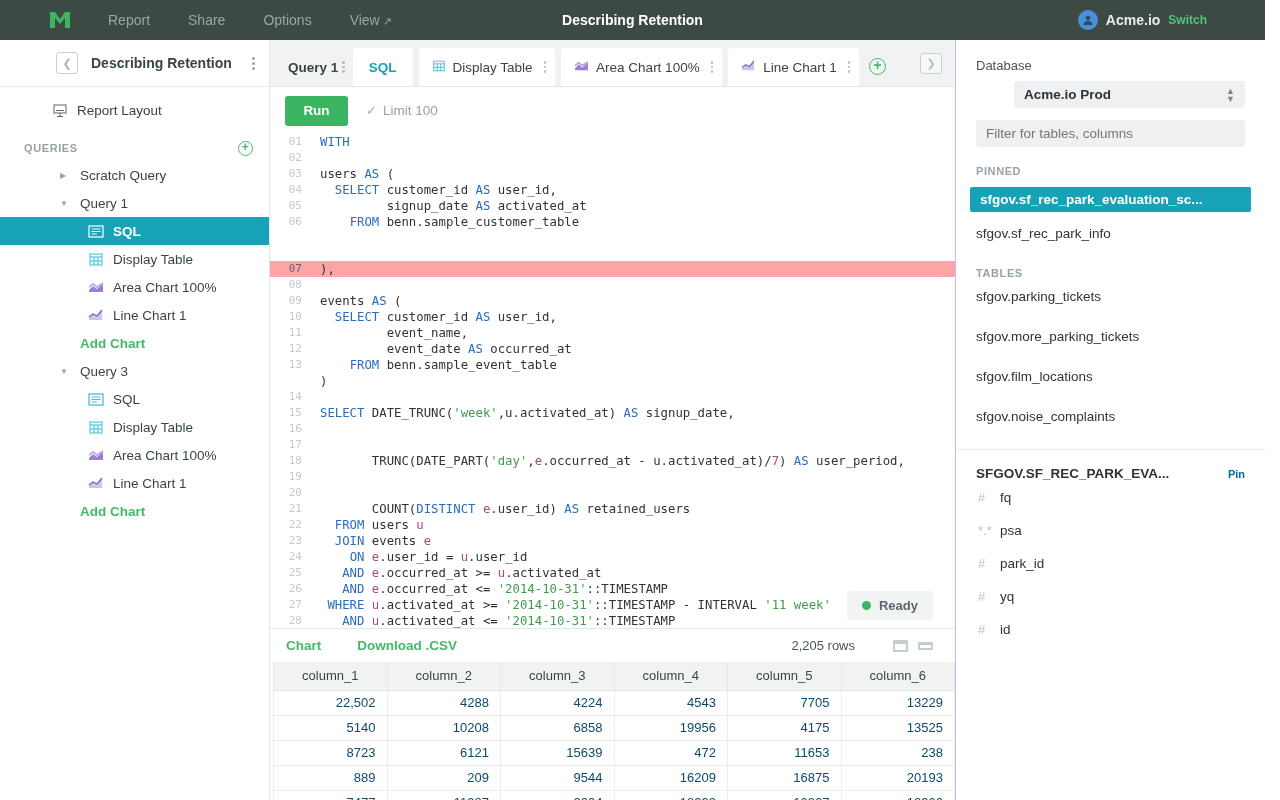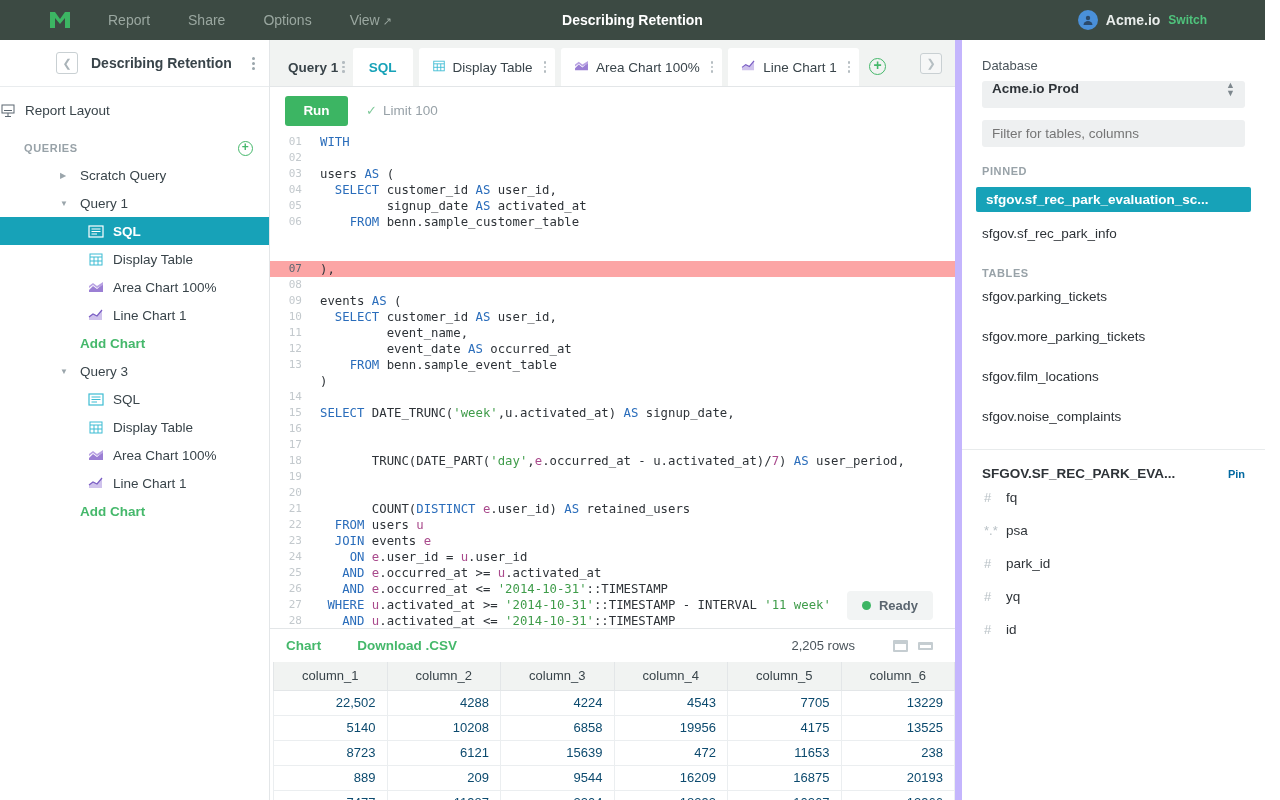--- a/index.html
+++ b/index.html
@@ -58,21 +58,21 @@
     color: #a9b3b8; font-size: 11px; margin-left: 42px; background: #fff;
   }
   .sb-title {
     font-size: 14px; font-weight: bold; color: #39444a; margin-left: 13px;
   }
   .kebab { margin-left: auto; color: #9aa5ab; font-size: 14px; letter-spacing: 0; line-height: 6px; }
   .kebab span { display: block; width: 3px; height: 3px; border-radius: 50%; background: #9aa5ab; margin: 2px 0; }
 
   .sb-row {
     height: 28px; display: flex; align-items: center; font-size: 13.5px;
-    color: #39444a; position: relative;
+    color: #39444a; padding-left: 52px; position: relative;
   }
   .sb-row.report { height: 34px; margin-top: 6px; }
   .sb-section {
     height: 26px; display: flex; align-items: center; padding-left: 24px;
     font-size: 11px; font-weight: bold; color: #98a2a8; letter-spacing: 0.6px;
     margin-top: 8px;
   }
   .sb-plus {
     margin-left: auto; margin-right: 16px; width: 15px; height: 15px;
     border-radius: 50%; border: 1.5px solid #45b86b; color: #45b86b;
@@ -188,31 +188,31 @@
   }
   table.rs td {
     font-size: 13px; color: #0c4a6e; height: 25px; text-align: right;
     padding-right: 11px; border: 1px solid #ebeef0; border-top: none;
     font-family: "Liberation Sans", sans-serif;
   }
 
   
   .rpanel {
     position: absolute; top: 40px; right: 15px; width: 310px; bottom: 0;
-    background: #fff; border-left: 7px solid #c4b5fd;
+    background: #fff; border-left: 1px solid #c4b5fd;
   }
   .rpanel-fill {
     position: absolute; top: 40px; right: 0; width: 15px; bottom: 0; background: #fff;
   }
   .rp-inner { padding: 18px 20px 0 20px; }
   .rp-label { font-size: 13px; color: #4a545b; margin-bottom: 8px; }
   .rp-select {
     height: 27px; background: #eef0f1; border-radius: 3px; display: flex;
-    padding: 0 10px; font-size: 13.5px; font-weight: bold;
-    color: #2e3338; position: relative; margin-bottom: 12px;
+    align-items: center; padding: 0 10px; font-size: 13.5px; font-weight: bold;
+    color: #2e3338; position: relative; margin-bottom: 12px; margin-left: 38px;
   }
   .rp-select .caret { margin-left: auto; color: #7d878d; font-size: 9px; line-height: 8px; text-align: center;}
   .rp-filter {
     height: 27px; background: #eef0f1; border-radius: 3px; display: flex;
     align-items: center; padding: 0 10px; font-size: 13.5px; color: #a5aeb3;
     margin-bottom: 18px; border: none; width: 100%;
     font-family: "Liberation Sans", sans-serif;
   }
   .rp-section {
     font-size: 11px; font-weight: bold; color: #98a2a8; letter-spacing: 0.6px;

